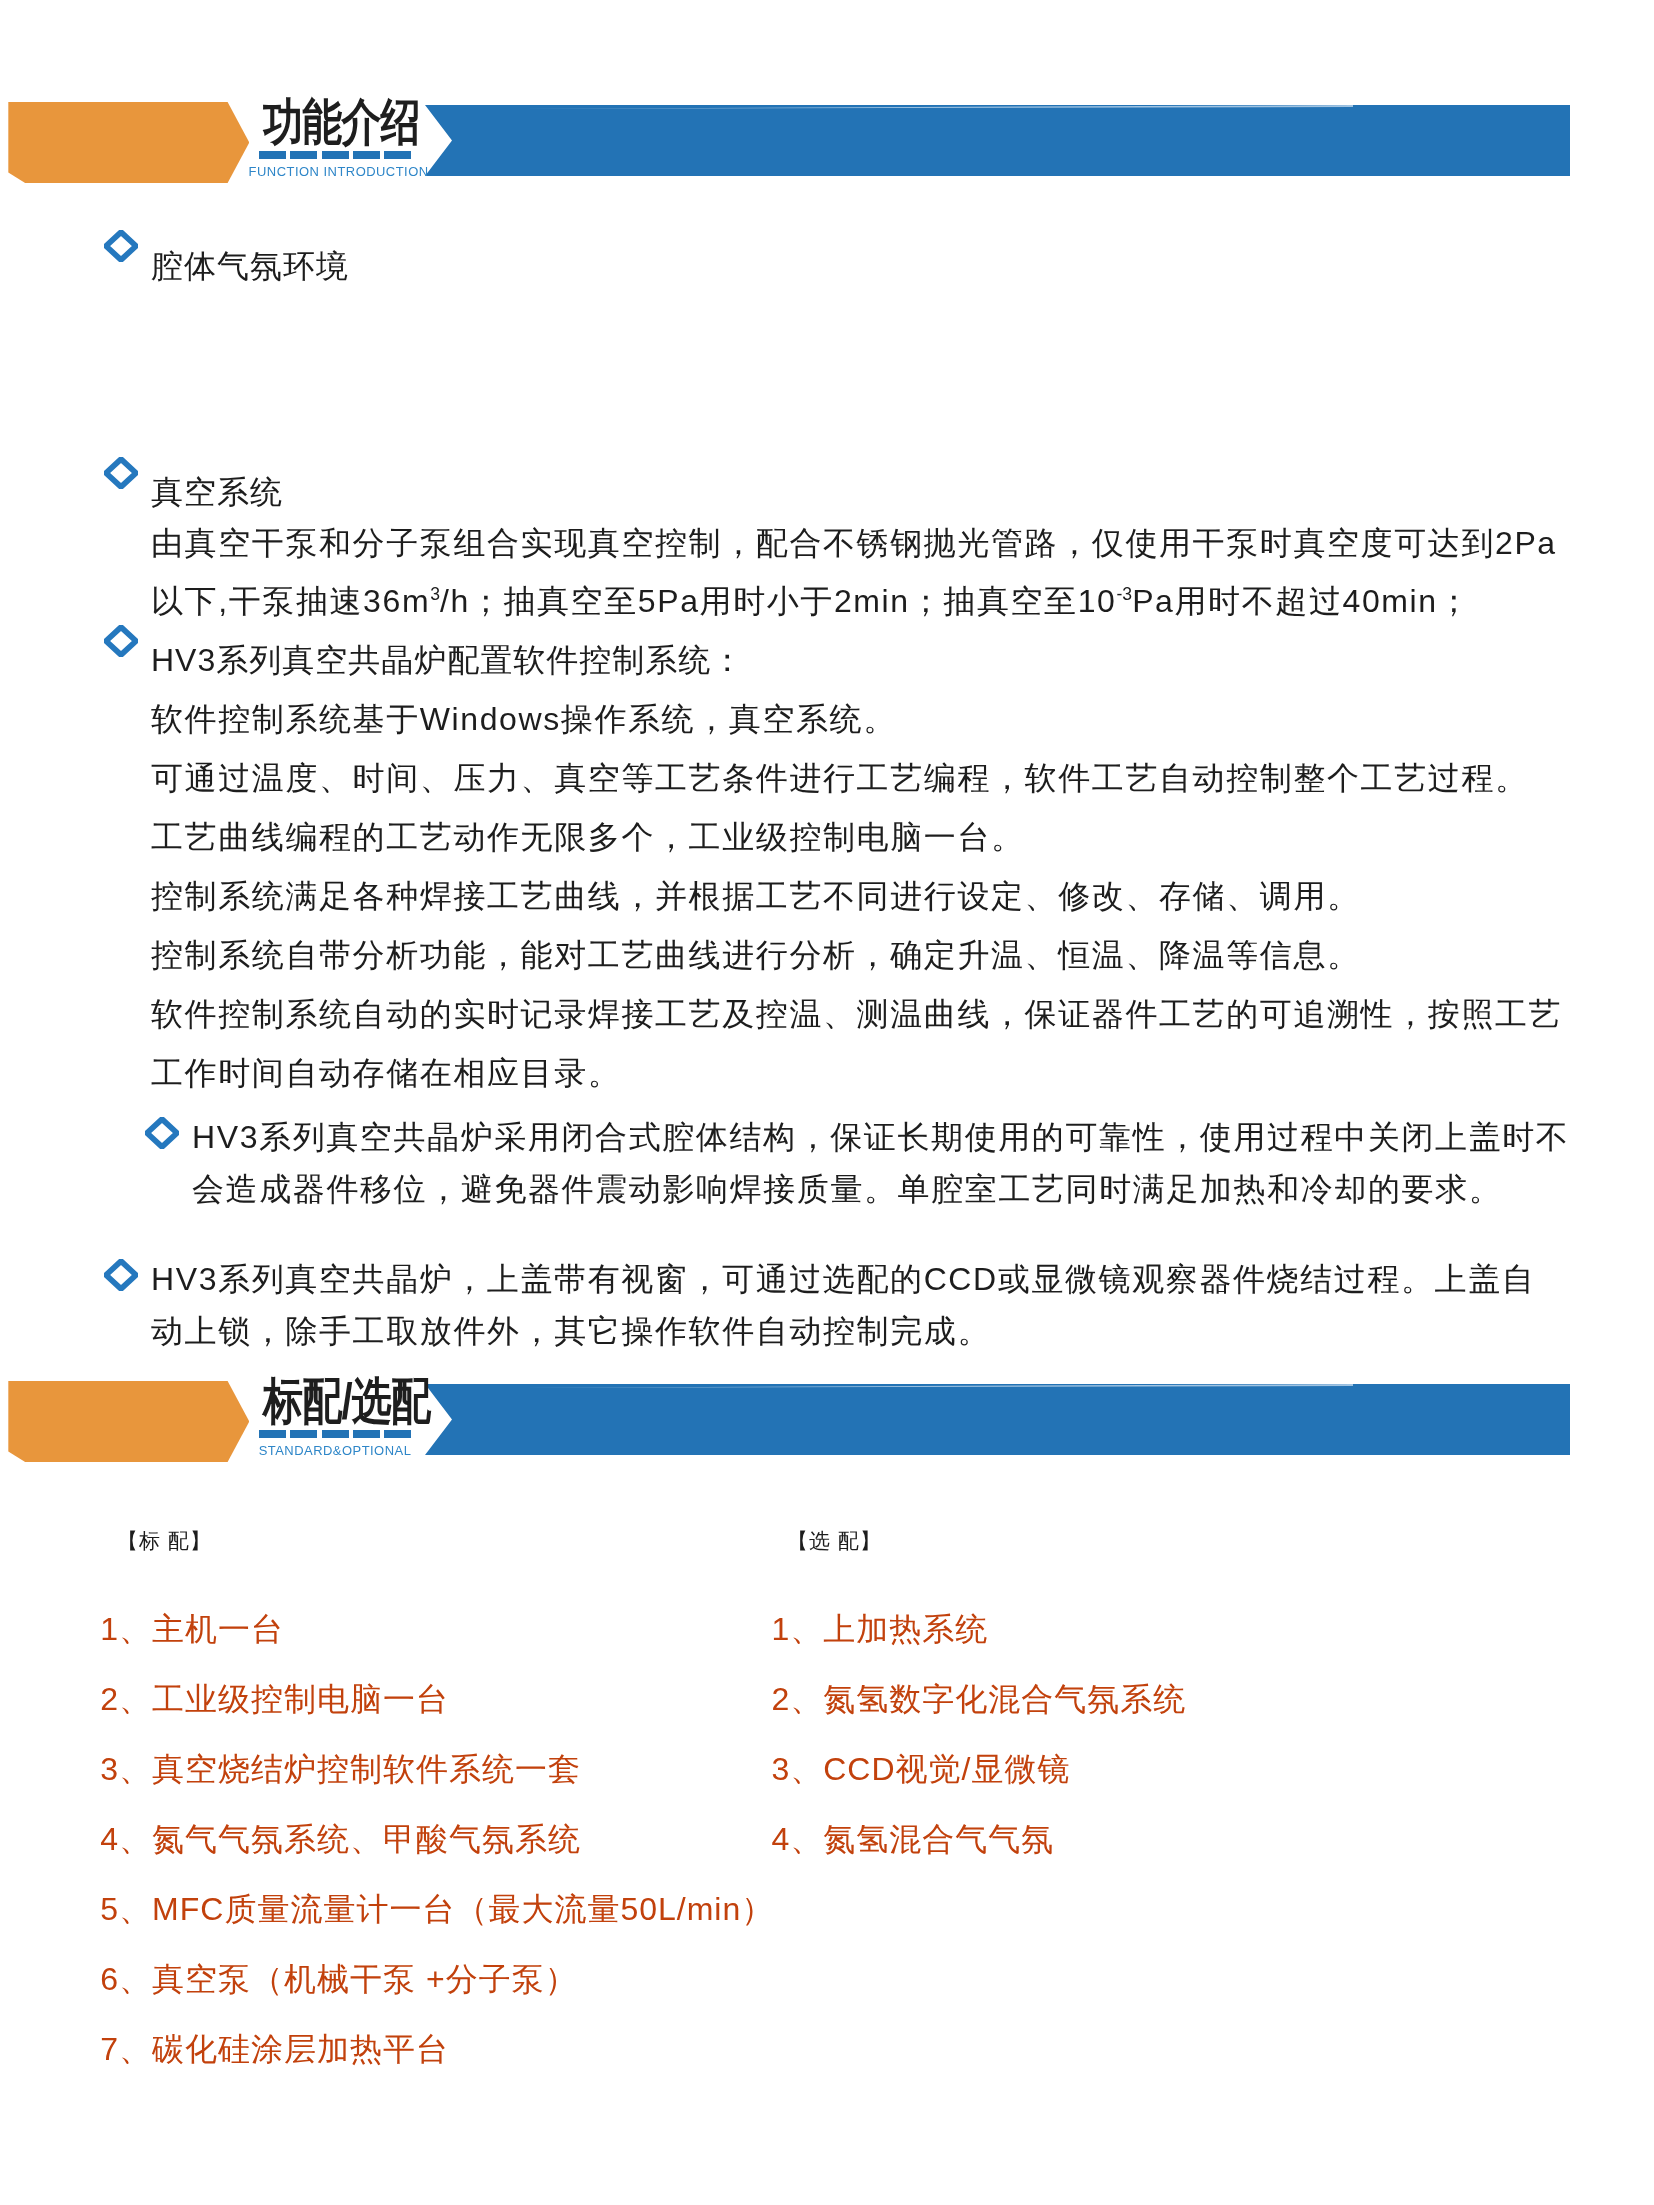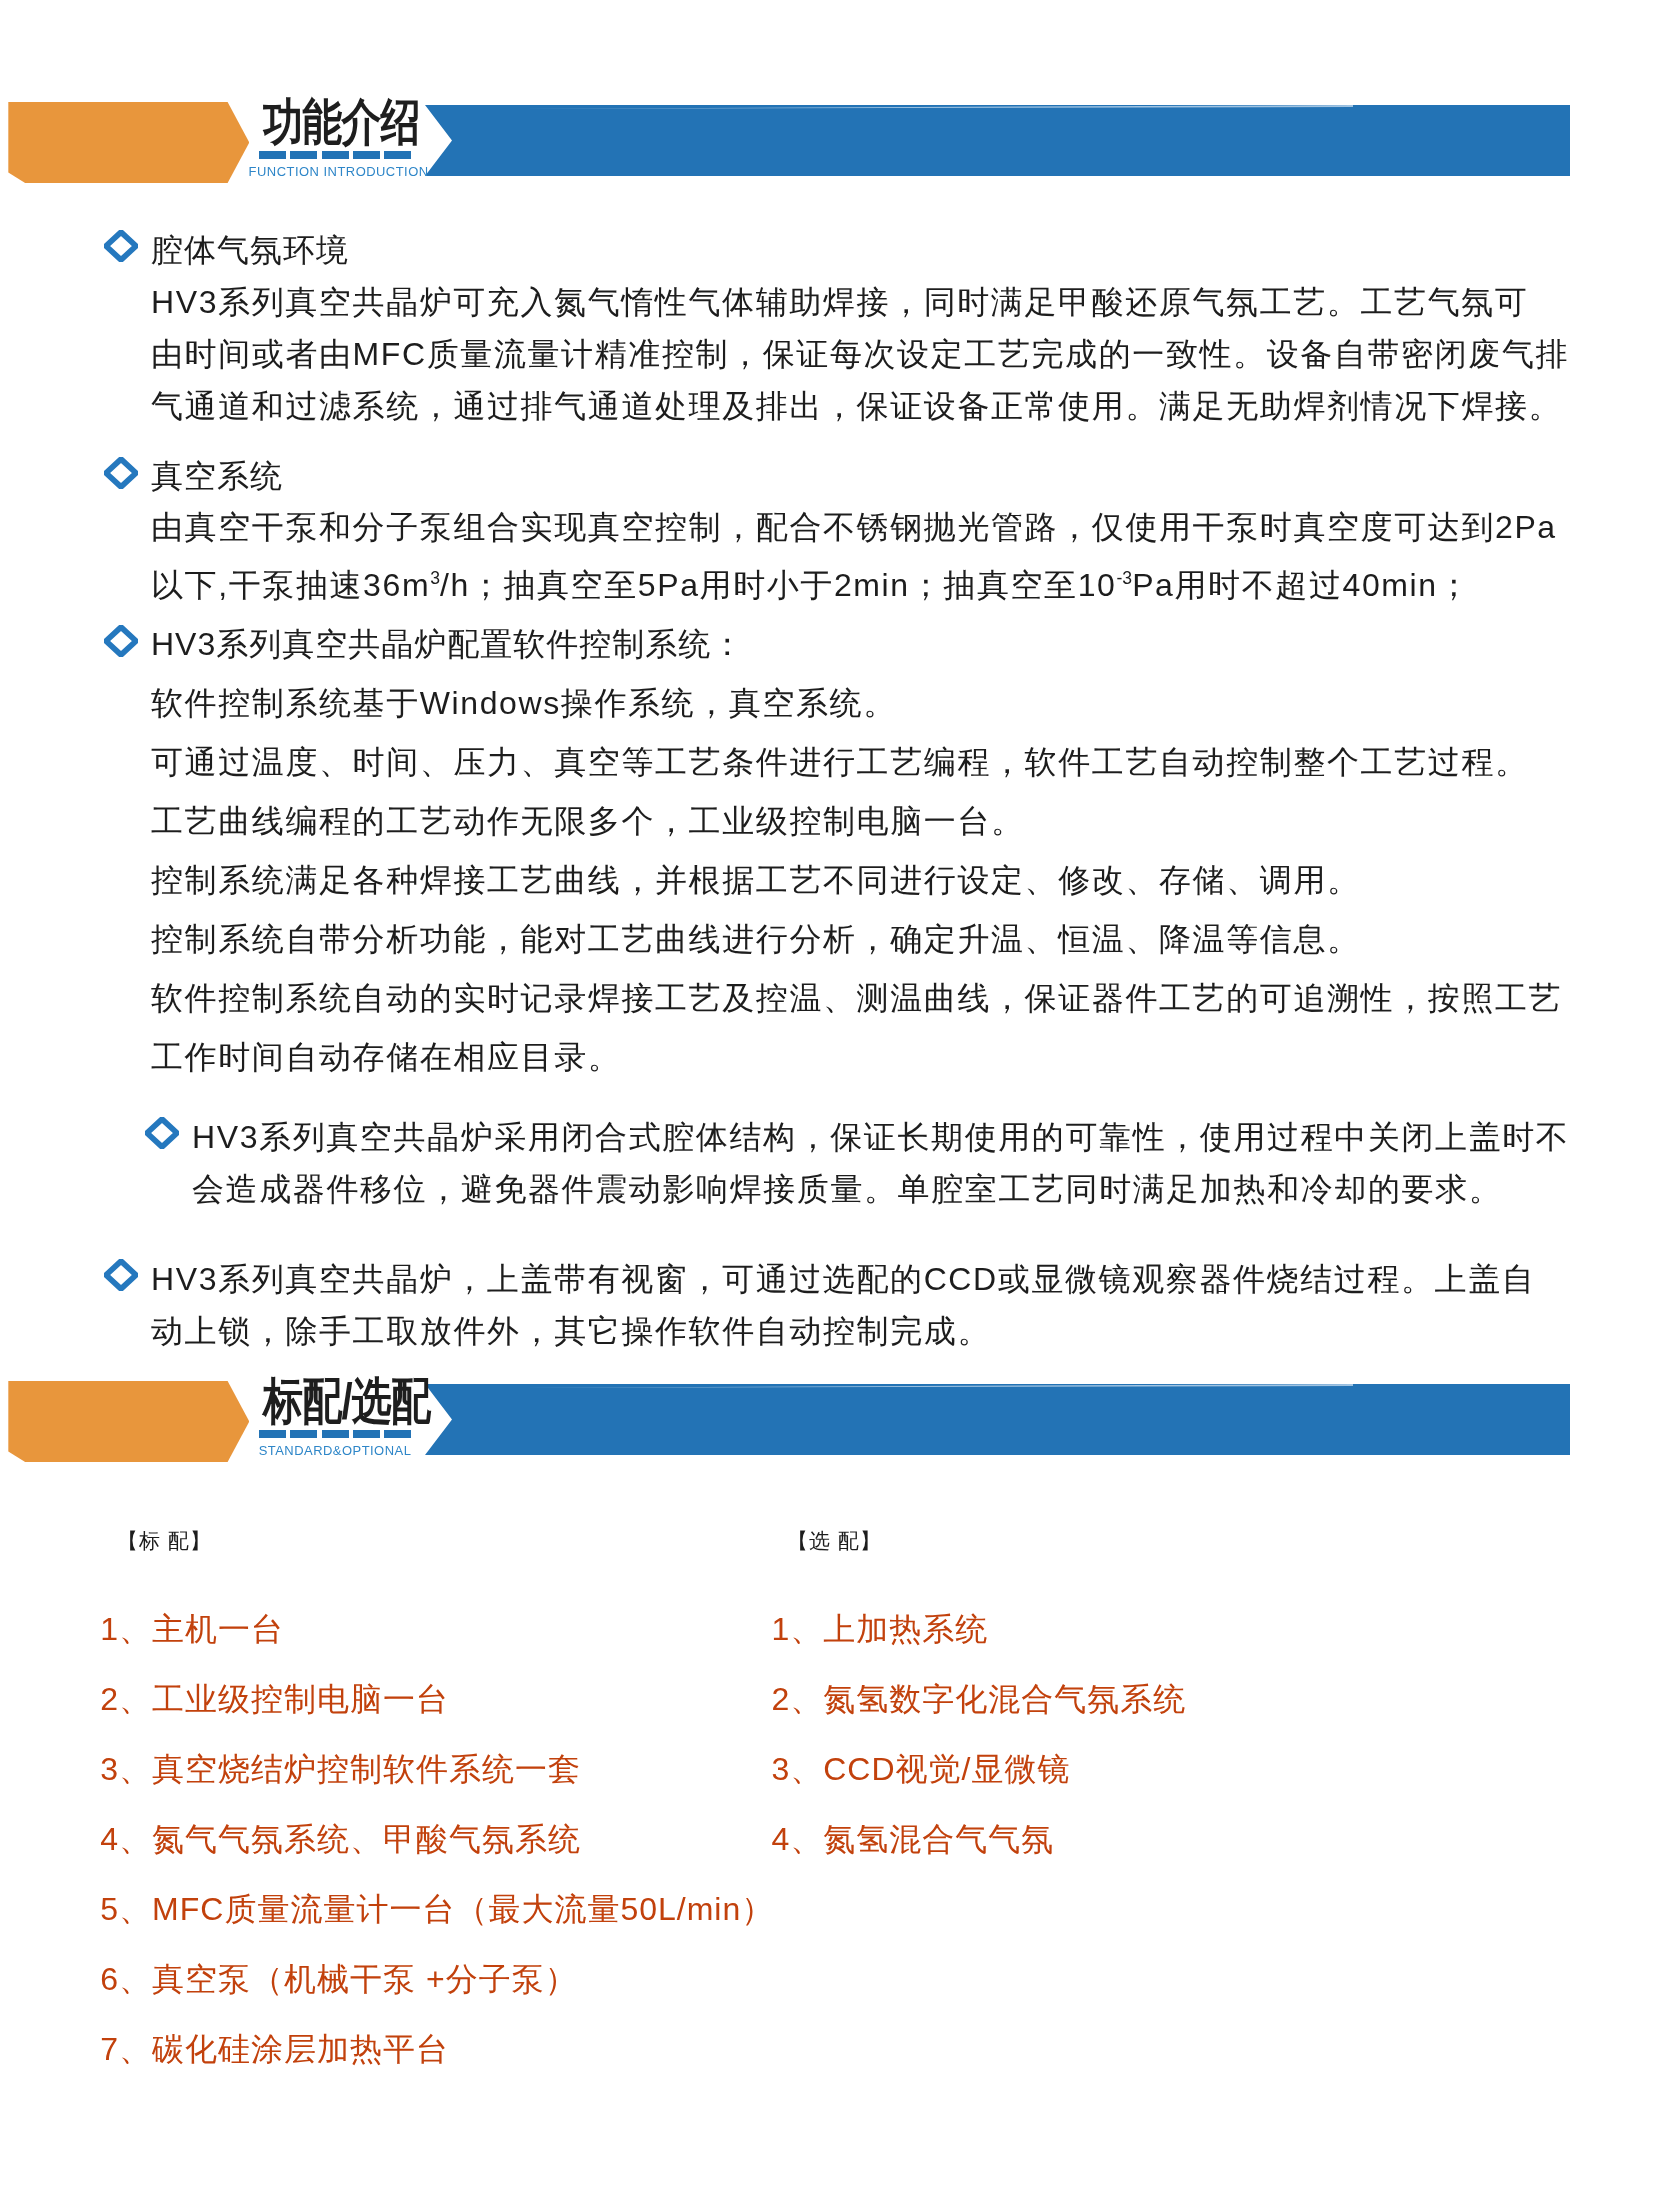--- a/index.html
+++ b/index.html
@@ -32,21 +32,21 @@
     margin-top:5.2px;font-size:13.5px;color:#2E86C8;letter-spacing:0.5px;white-space:nowrap;
     transform:scaleX(0.96);transform-origin:50% 50%;
   }
   
   .section{position:absolute;left:0;width:1654px;padding:0;}
   .sec-rows{margin-left:151px;margin-right:29px;}
   .sec-heading,.body-line{
     font-size:32px;line-height:var(--lh,52px);letter-spacing:1.6px;color:#1d1d1d;
     white-space:nowrap;
   }
-  .sec-heading{letter-spacing:1px;}
+  .sec-heading{letter-spacing:1px;margin-top:16px;}
   .body-line sup{font-size:0.55em;vertical-align:super;letter-spacing:0;}
   .diamond{position:absolute;left:104px;width:34px;height:32px;}
   
   .col{position:absolute;}
   .col-header{font-size:21px;letter-spacing:1px;line-height:32px;color:#1d1d1d;white-space:nowrap;}
   .col-items{position:absolute;top:69px;left:-15.6px;}
   .col-left .col-items{left:-16.7px;}
   .list-item{font-size:32px;letter-spacing:1px;line-height:70px;color:#c2410c;white-space:nowrap;}
 </style>
 </head>
@@ -73,25 +73,20 @@
   </div>
 
   <div class="section" style="top:224px;--lh:52px;">
     <span class="diamond" style="top:6.3px;">
       <svg width="34" height="32" viewBox="0 0 66 62">
           <polygon points="33,4 62,31 33,58 4,31" fill="#ffffff" stroke="#2578BE" stroke-width="11"></polygon>
         </svg>
     </span>
     <div class="sec-rows">
       <div class="sec-heading">腔体气氛环境</div>
-      <div>
-          <div class="body-line">HV3系列真空共晶炉可充入氮气惰性气体辅助焊接，同时满足甲酸还原气氛工艺。工艺气氛可</div>
-          <div class="body-line">由时间或者由MFC质量流量计精准控制，保证每次设定工艺完成的一致性。设备自带密闭废气排</div>
-          <div class="body-line">气通道和过滤系统，通过排气通道处理及排出，保证设备正常使用。满足无助焊剂情况下焊接。</div>
-        </div>
     </div>
   </div>
 
   <div class="section" style="top:451px;--lh:51px;">
     <span class="diamond" style="top:6.3px;">
       <svg width="34" height="32" viewBox="0 0 66 62">
           <polygon points="33,4 62,31 33,58 4,31" fill="#ffffff" stroke="#2578BE" stroke-width="11"></polygon>
         </svg>
     </span>
     <div class="sec-rows">

